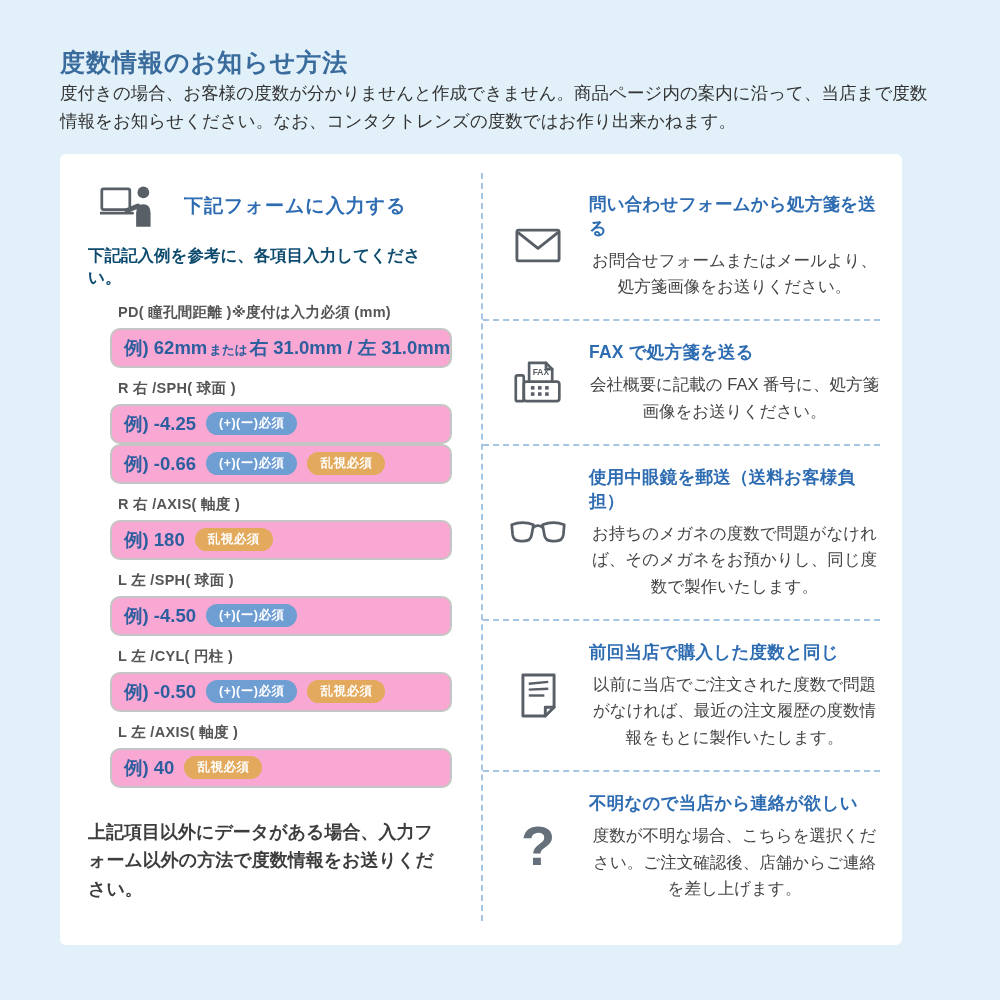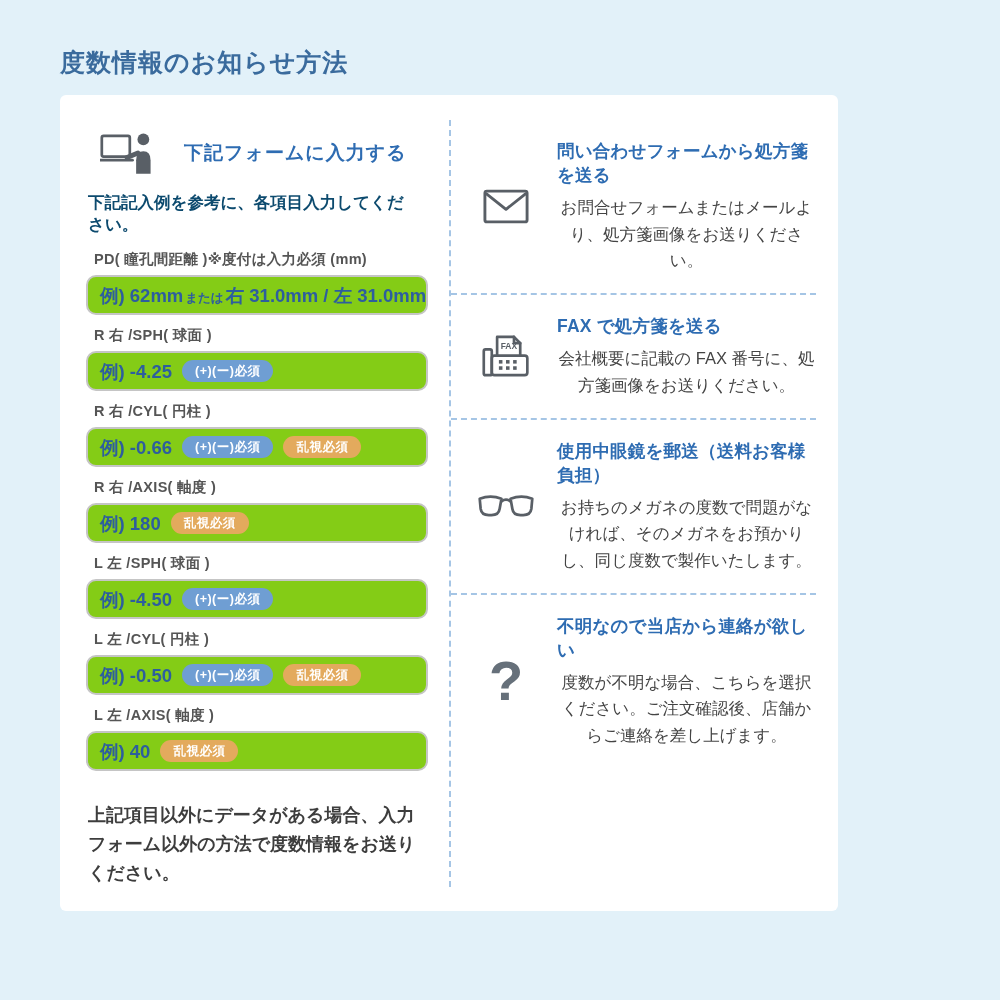--- a/index.html
+++ b/index.html
@@ -6,46 +6,46 @@
   html,body { width:1000px; height:1000px; }
   body {
     background:#e2f1f9;
     font-family:"Liberation Sans","DejaVu Sans",sans-serif;
     color:#3d3d3d;
   }
   .wrap { width:1000px; padding:46px 58px 0 60px; }
 
   h1.page-title {
     font-size:25px; font-weight:bold; color:#3a6b9d;
-    letter-spacing:1px; margin-bottom:16px;
+    letter-spacing:1px; 
   }
   .intro {
     font-size:17.5px; line-height:1.62; color:#333;
     font-weight:500; margin-bottom:18px; width:882px;
   }
 
   .card {
-    width:778px; background:#ffffff; border-radius:6px;
-    display:flex; padding:25px 0 24px 0; min-height:716px;
+    width:842px; background:#ffffff; border-radius:6px;
+    display:flex; padding:19px 0 24px 0; min-height:716px;
   }
 
   
   .col-left { width:50%; padding:6px 32px 0 26px; }
   .form-header { display:flex; align-items:center; gap:28px; margin:6px 0 18px 14px; }
   .form-header .icon-box { width:56px; display:flex; justify-content:center; }
   .form-title { font-size:19px; font-weight:bold; color:#2e6cb2; letter-spacing:1px; }
   .form-instruction { font-size:16.5px; font-weight:600; color:#0c4a6e; margin:0 0 14px 2px; }
 
-  .fields { width:342px; }
+  .fields { margin-left:24px; width:342px; }
   .field-label {
     font-size:14.5px; font-weight:bold; color:#555;
     margin:11px 0 6px 8px; letter-spacing:.3px;
   }
   .field-box {
-    height:40px; background:#84cc16; border:2px solid #c5c5c5;
+    height:40px; background:#f9a8d4; border:2px solid #c5c5c5;
     border-radius:10px; display:flex; align-items:center;
     padding:0 12px; gap:10px; white-space:nowrap;
   }
   .example { font-size:18.5px; font-weight:bold; color:#2d5e9e; }
   .example .sub { font-size:12.5px; margin:0 2px; }
   .pill {
     display:inline-flex; align-items:center; justify-content:center;
     border-radius:999px; color:#fff; font-size:12.5px; font-weight:bold;
     padding:5px 13px; letter-spacing:.5px; line-height:1;
   }
@@ -77,20 +77,21 @@
   }
 
   svg .stroke { fill:none; stroke:#595f66; stroke-width:3; stroke-linejoin:round; stroke-linecap:round; }
 </style>
 </head>
 <body>
 
 <div class="wrap">
 
   <h1 class="page-title">度数情報のお知らせ方法</h1>
+  <p class="intro">度付きの場合、お客様の度数が分かりませんと作成できません。商品ページ内の案内に沿って、当店まで度数情報をお知らせください。なお、コンタクトレンズの度数ではお作り出来かねます。</p>
 
   <div class="card">
 
     <div class="col-left">
 
       <div class="form-header">
         <span class="icon-box">
           <svg viewBox="0 0 62 46" width="56" height="42">
             <rect class="stroke" x="2" y="4" width="31" height="23" rx="2" stroke-width="3.5"></rect>
             <line class="stroke" x1="0" y1="31" x2="36" y2="31" stroke-width="3.5"></line>
@@ -110,21 +111,20 @@
         <div class="field-box">
           <span class="example"><span>例) 62mm</span><span class="sub">または</span><span>右 31.0mm / 左 31.0mm</span></span>
         </div>
 
         <div class="field-label">R 右 /SPH( 球面 )</div>
         <div class="field-box">
           <span class="example">例) -4.25</span>
           <span class="pill blue">(+)(ー)必須</span>
         </div>
 
-        <div class="field-label">R 右 /CYL( 円柱 )</div>
         <div class="field-box">
           <span class="example">例) -0.66</span>
           <span class="pill blue">(+)(ー)必須</span>
           <span class="pill orange">乱視必須</span>
         </div>
 
         <div class="field-label">R 右 /AXIS( 軸度 )</div>
         <div class="field-box">
           <span class="example">例) 180</span>
           <span class="pill orange">乱視必須</span>
@@ -200,20 +200,37 @@
             <path class="stroke" d="M37 5 q12-4.5 24 0 l-1 11 q-1 7-9 7 h-3 q-8 0-9-7 z"></path>
             <path class="stroke" d="M27 8 q5-4 10 0"></path>
           </svg>
         </span>
         <div class="method-body">
           <div class="method-title">使用中眼鏡を郵送（送料お客様負担）</div>
           <div class="method-desc">お持ちのメガネの度数で問題がなければ、そのメガネをお預かりし、同じ度数で製作いたします。</div>
         </div>
       </div>
 
+      <div class="method">
+        <span class="method-icon">
+          <svg viewBox="0 0 38 46" width="37" height="45">
+            <path class="stroke" d="M3 2 h32 v33 l-9 9 H3 z"></path>
+            <path class="stroke" d="M35 35 h-9 v9" stroke-width="2.5"></path>
+            <g stroke="#595f66" stroke-width="2.5">
+              <line x1="9" y1="11" x2="29" y2="9"></line>
+              <line x1="9" y1="17" x2="29" y2="16"></line>
+              <line x1="9" y1="23" x2="25" y2="23"></line>
+            </g>
+          </svg>
+        </span>
+        <div class="method-body">
+          <div class="method-title">前回当店で購入した度数と同じ</div>
+          <div class="method-desc">以前に当店でご注文された度数で問題がなければ、最近の注文履歴の度数情報をもとに製作いたします。</div>
+        </div>
+      </div>
 
       <div class="method">
         <span class="method-icon">
           <span class="qmark">?</span>
         </span>
         <div class="method-body">
           <div class="method-title">不明なので当店から連絡が欲しい</div>
           <div class="method-desc">度数が不明な場合、こちらを選択ください。ご注文確認後、店舗からご連絡を差し上げます。</div>
         </div>
       </div>

